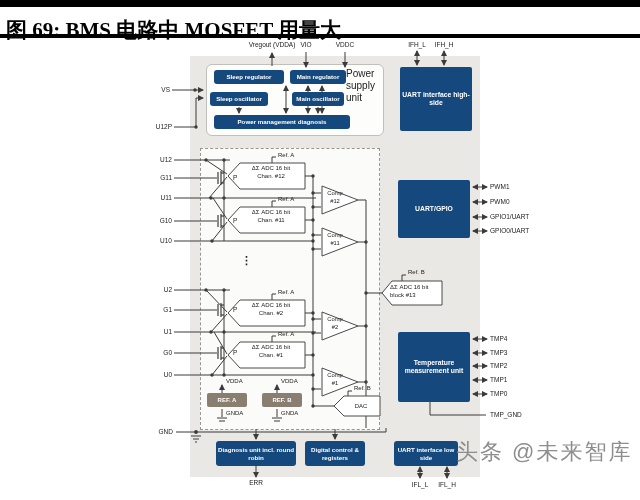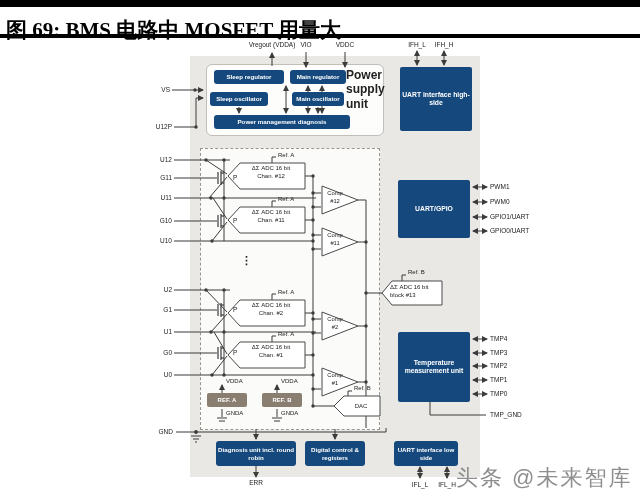--- a/index.html
+++ b/index.html
@@ -14,29 +14,29 @@
   .wires{position:absolute;left:0;top:0;z-index:3;pointer-events:none;}
   .lbl{position:absolute;font-size:6.5px;line-height:1.1;color:#222;white-space:nowrap;z-index:4;}
   .ctr{text-align:center;}
   .rt{text-align:right;}
   .tiny{font-size:6px;}
   .nbox{position:absolute;background:#15497e;color:#fff;display:flex;align-items:center;
         justify-content:center;text-align:center;font-weight:bold;z-index:4;border-radius:3px;
         padding:1px 2px;box-sizing:border-box;line-height:1.25;}
   .big{font-size:6.8px;border-radius:2px;}
   .sm{font-size:6.2px;}
-  .unit-name{position:absolute;font-weight:bold;font-size:12px;line-height:1.2;color:#222;z-index:4;}
+  .unit-name{position:absolute;font-weight:normal;font-size:10px;line-height:1.2;color:#222;z-index:4;}
   .adc-t,.comp-t{position:absolute;display:flex;flex-direction:column;align-items:center;
         z-index:4;color:#222;line-height:1.3;}
   .adc-t{width:64px;font-size:6px;}
   .comp-t{width:22px;font-size:5.8px;}
   .refbox{position:absolute;background:#8a7e71;color:#fff;font-weight:bold;font-size:6px;
         display:flex;align-items:center;justify-content:center;z-index:4;border-radius:2px;}
   .dots{position:absolute;font-size:11px;font-weight:bold;z-index:4;color:#222;}
-  .watermark{position:absolute;left:456px;top:463px;font-size:22px;letter-spacing:2px;
+  .watermark{position:absolute;left:456px;top:437px;font-size:22px;letter-spacing:2px;
         color:#8e8e8e;z-index:5;white-space:nowrap;}
 </style>
 </head>
 <body>
 
 <div class="page">
 
   <div class="bar" style="top:0;height:7px;"></div>
   <div class="fig-title">图 69:  BMS 电路中 MOSFET 用量大</div>
   <div class="bar" style="top:34px;height:4px;"></div>

